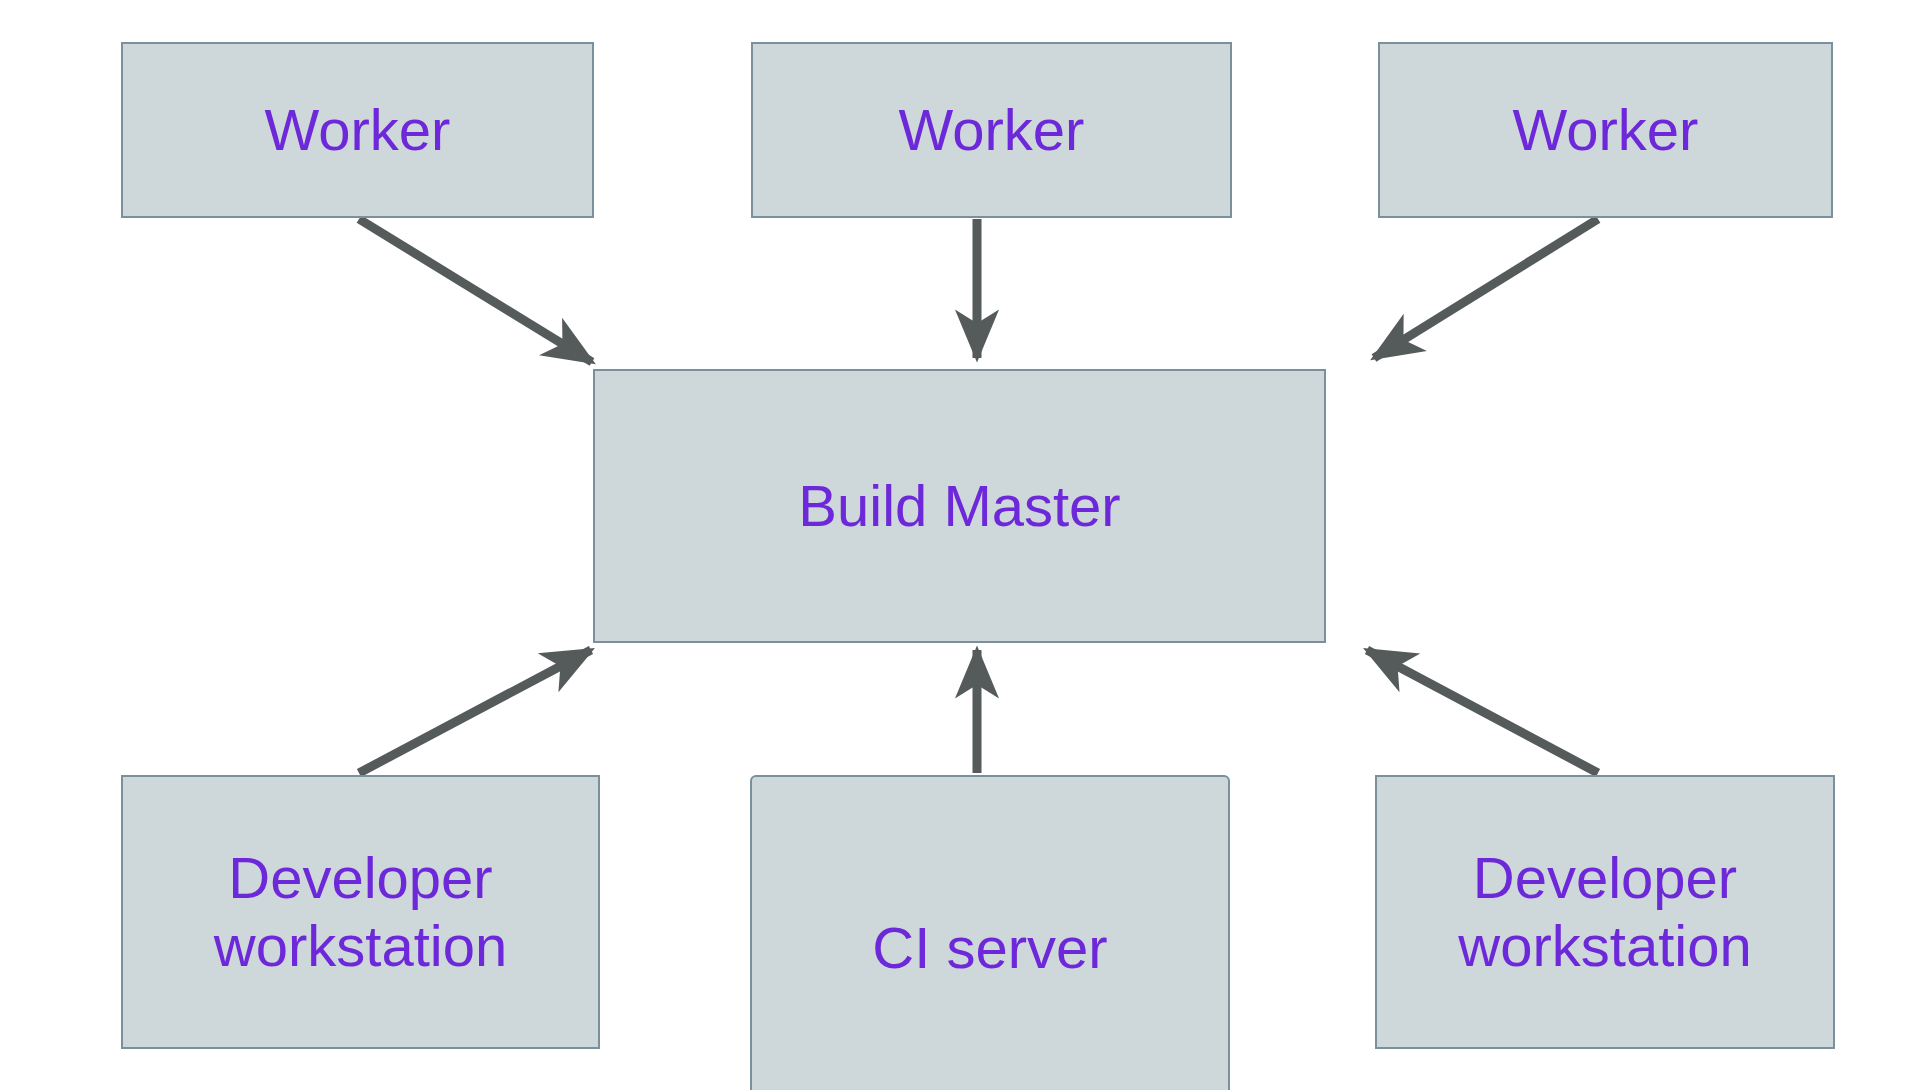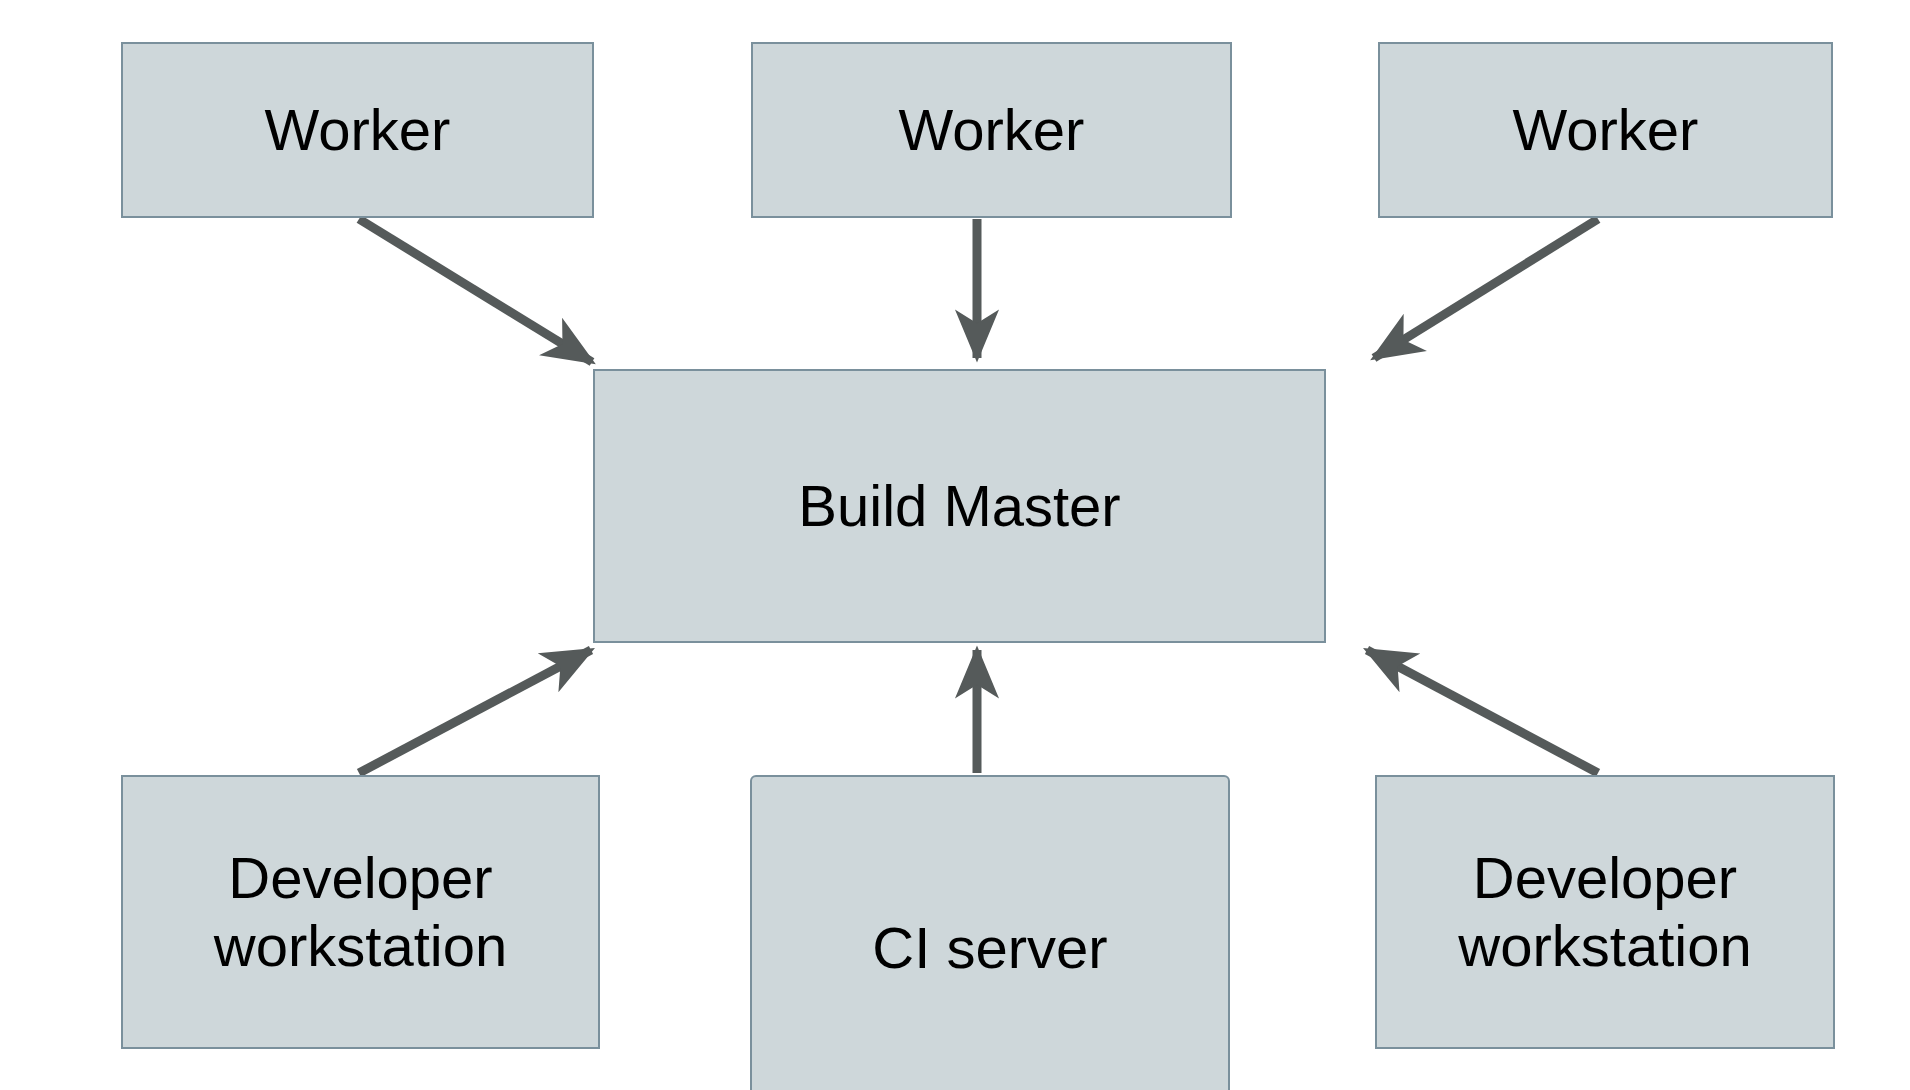--- a/index.html
+++ b/index.html
@@ -28,21 +28,21 @@
   }
   .node {
     position: absolute;
     box-sizing: border-box;
     background: #ced7da;
     border: 2px solid #7a909c;
     display: flex;
     align-items: center;
     justify-content: center;
     text-align: center;
-    color: #000000;
+    color: #6d28d9;
     line-height: 1.18;
     white-space: pre-line;
     letter-spacing: 0px;
   }
   .node-label {
     display: block;
     width: 100%;
     text-align: center;
     white-space: pre-line;
   }

